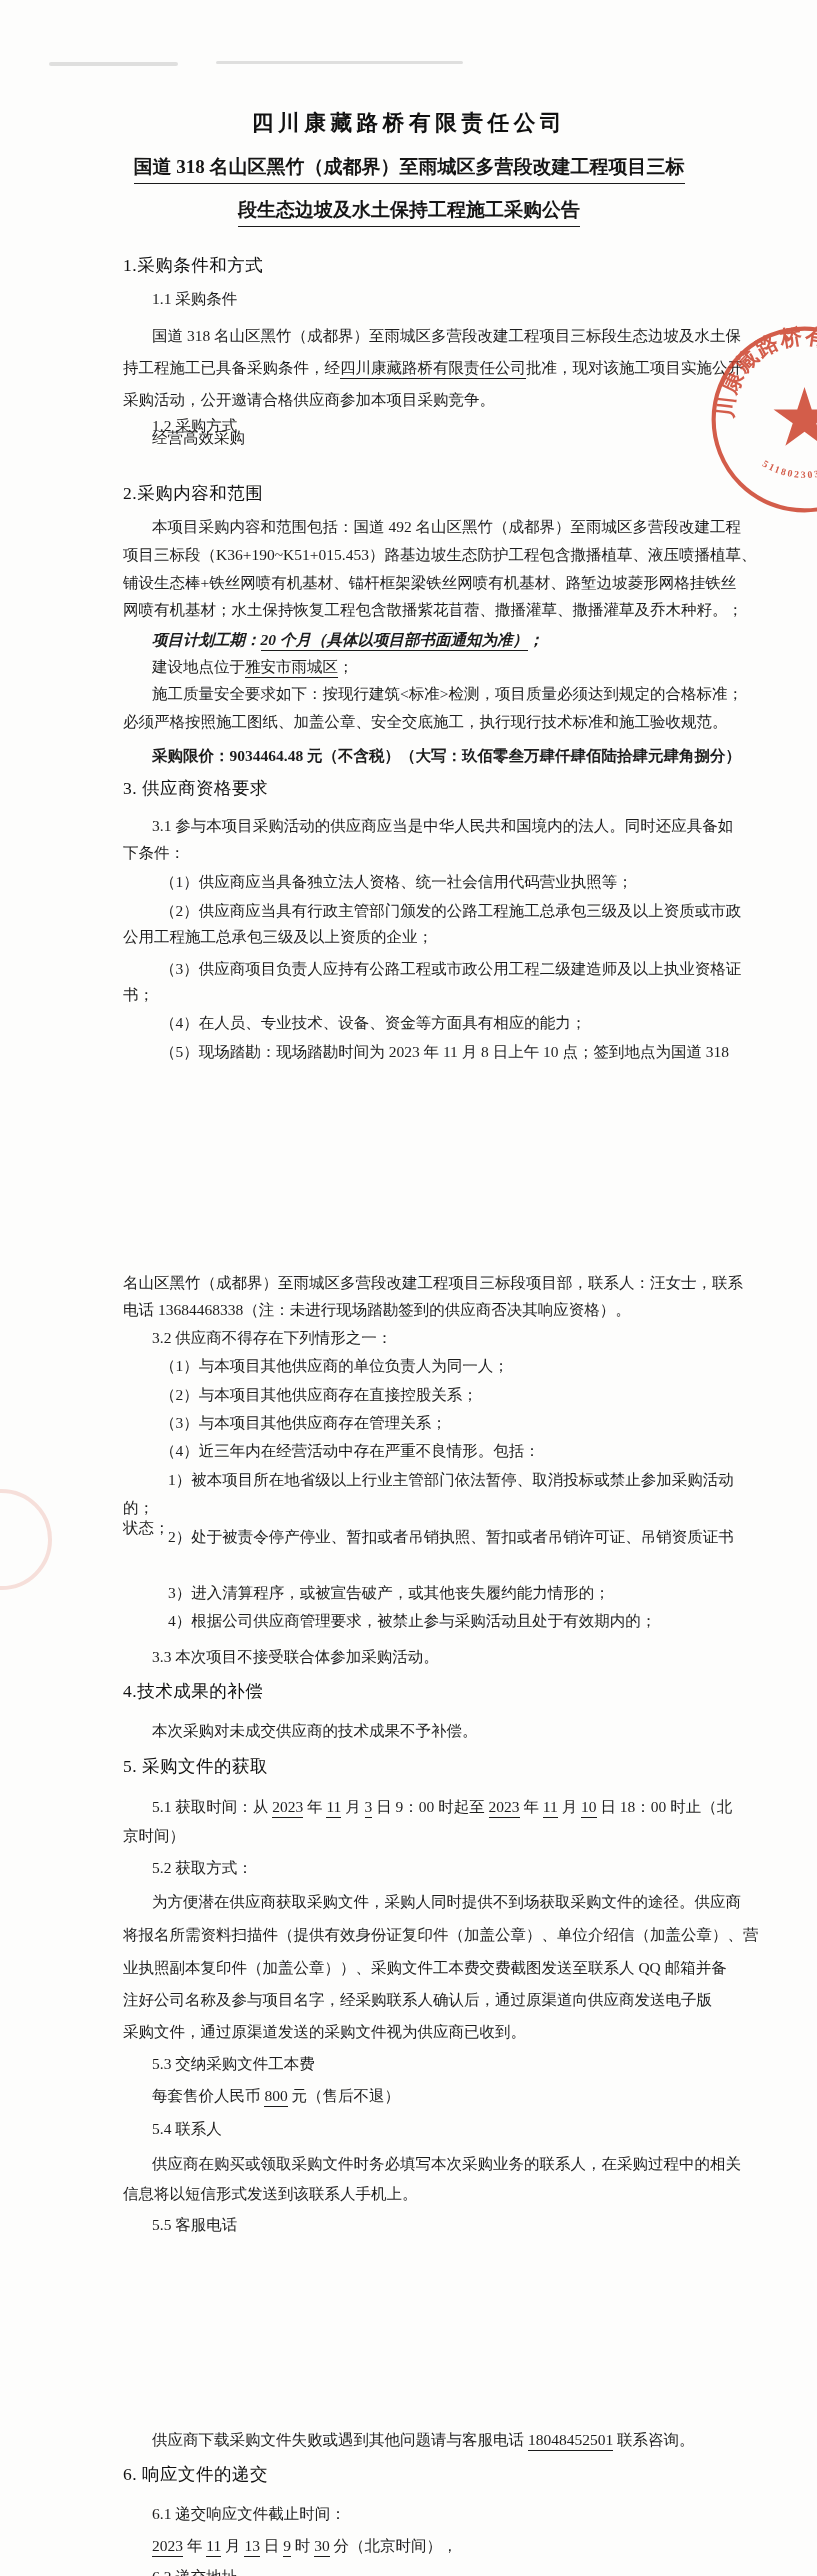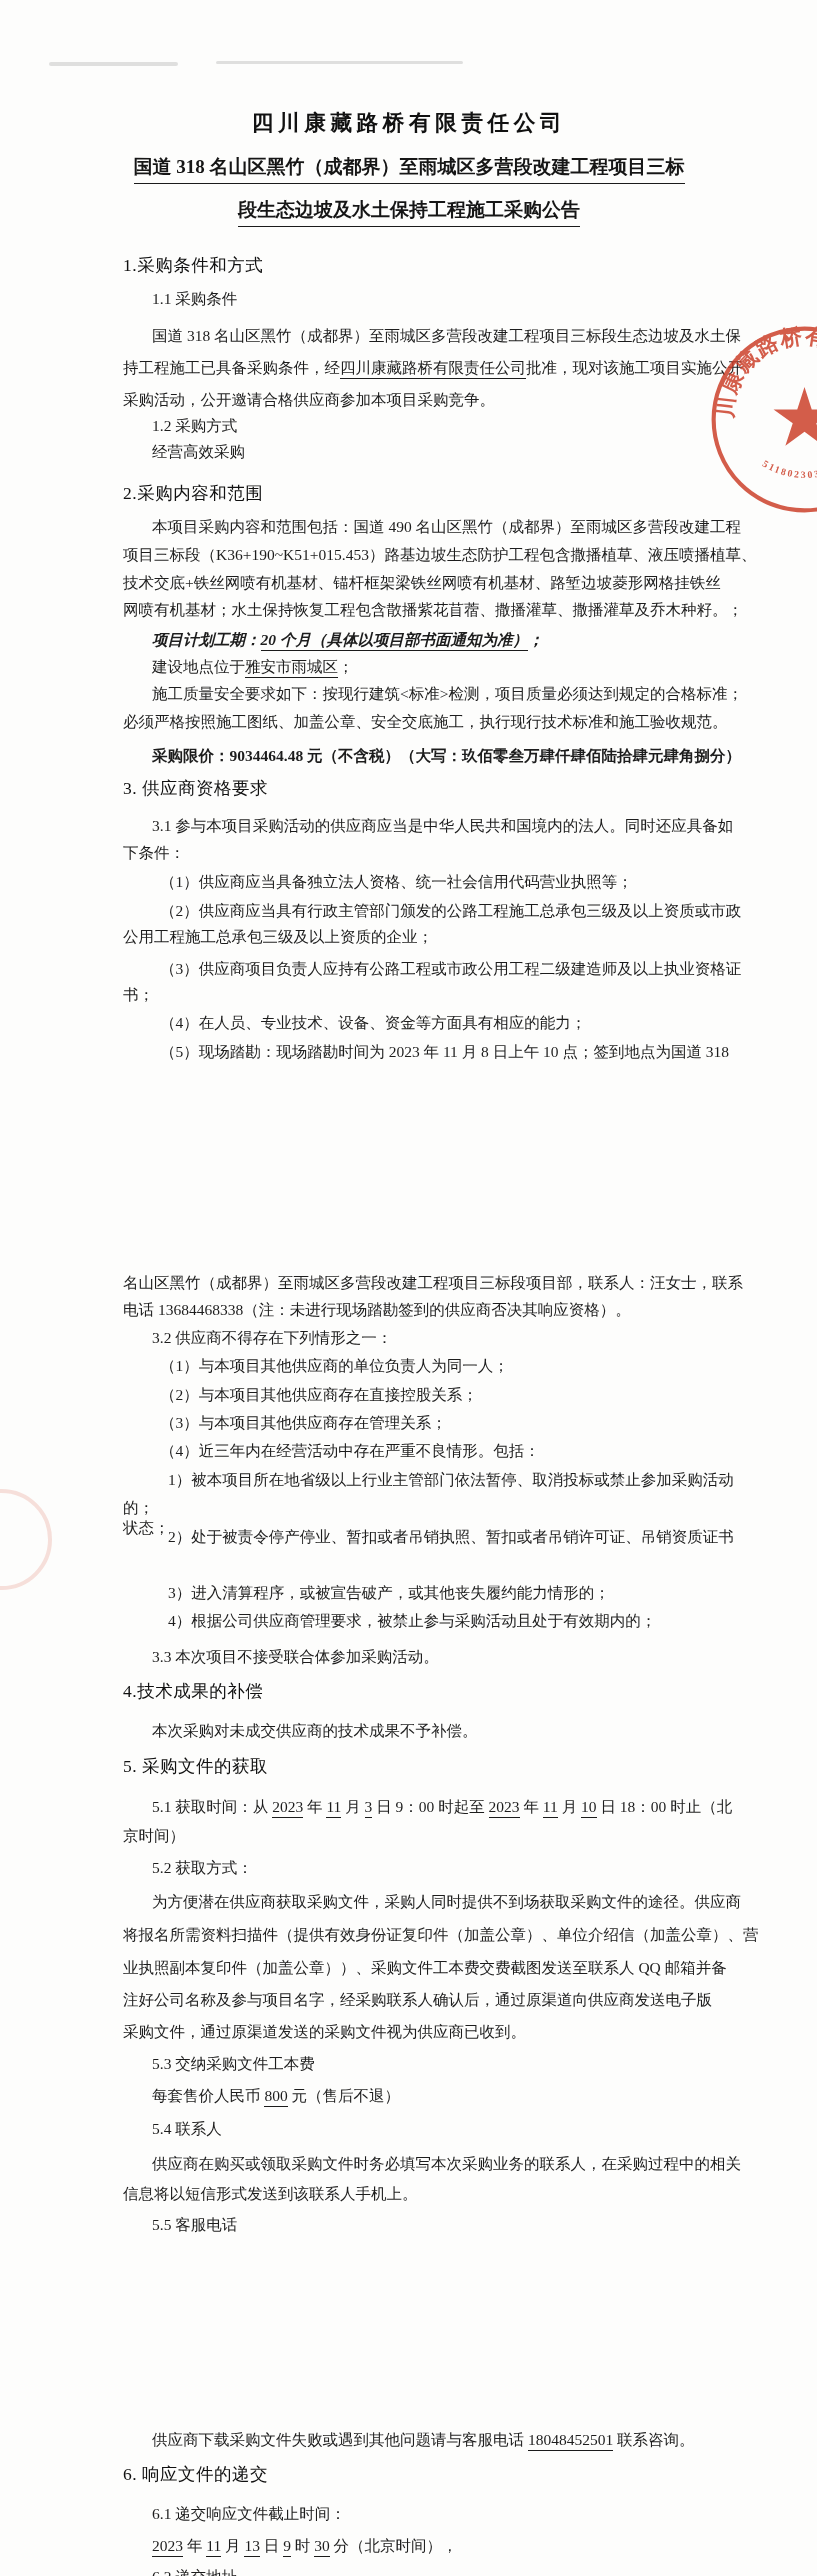--- a/index.html
+++ b/index.html
@@ -31,25 +31,25 @@
   <div id="doc-lines">
       <div class="line title center" style="top: 110px;"><span>四川康藏路桥有限责任公司</span></div>
       <div class="line sub center" style="top: 155px;"><span class="u">国道 318 名山区黑竹（成都界）至雨城区多营段改建工程项目三标</span></div>
       <div class="line sub center" style="top: 198px;"><span class="u">段生态边坡及水土保持工程施工采购公告</span></div>
       <div class="line h" style="top: 255px; left: 123px;"><span>1.采购条件和方式</span></div>
       <div class="line" style="top: 289px; left: 152px;"><span>1.1 采购条件</span></div>
       <div class="line" style="top: 326px; left: 152px;"><span>国道 318 名山区黑竹（成都界）至雨城区多营段改建工程项目三标段生态边坡及水土保</span></div>
       <div class="line" style="top: 358px; left: 123px;"><span>持工程施工已具备采购条件，经</span><span class="u">四川康藏路桥有限责任公司</span><span>批准，现对该施工项目实施公开</span></div>
       <div class="line" style="top: 390px; left: 123px;"><span>采购活动，公开邀请合格供应商参加本项目采购竞争。</span></div>
       <div class="line" style="top: 416px; left: 152px;"><span>1.2 采购方式</span></div>
-      <div class="line" style="top: 442px; left: 152px; text-align: center;"><span>经营高效采购</span></div>
+      <div class="line" style="top: 428px; left: 152px; text-align: center;"><span>经营高效采购</span></div>
       <div class="line h" style="top: 483px; left: 123px;"><span>2.采购内容和范围</span></div>
-      <div class="line" style="top: 517px; left: 152px;"><span>本项目采购内容和范围包括：国道 490 名山区黑竹（成都界）至雨城区多营段改建工程</span></div>
+      <div class="line" style="top: 517px; left: 152px;"><span>本项目采购内容和范围包括：国道 492 名山区黑竹（成都界）至雨城区多营段改建工程</span></div>
       <div class="line" style="top: 545px; left: 123px;"><span>项目三标段（K36+190~K51+015.453）路基边坡生态防护工程包含撒播植草、液压喷播植草、</span></div>
-      <div class="line" style="top: 573px; left: 123px;"><span>技术交底+铁丝网喷有机基材、锚杆框架梁铁丝网喷有机基材、路堑边坡菱形网格挂铁丝</span></div>
+      <div class="line" style="top: 573px; left: 123px;"><span>铺设生态棒+铁丝网喷有机基材、锚杆框架梁铁丝网喷有机基材、路堑边坡菱形网格挂铁丝</span></div>
       <div class="line" style="top: 600px; left: 123px;"><span>网喷有机基材；水土保持恢复工程包含散播紫花苜蓿、撒播灌草、撒播灌草及乔木种籽。；</span></div>
       <div class="line" style="top: 630px; left: 152px; font-style: italic;"><span class="b">项目计划工期：</span><span class="u b">20 个月（具体以项目部书面通知为准）</span><span class="b">；</span></div>
       <div class="line" style="top: 657px; left: 152px;"><span>建设地点位于</span><span class="u">雅安市雨城区</span><span>；</span></div>
       <div class="line" style="top: 684px; left: 152px;"><span>施工质量安全要求如下：按现行建筑&lt;标准&gt;检测，项目质量必须达到规定的合格标准；</span></div>
       <div class="line" style="top: 712px; left: 123px;"><span>必须严格按照施工图纸、加盖公章、安全交底施工，执行现行技术标准和施工验收规范。</span></div>
       <div class="line" style="top: 746px; left: 152px;"><span class="b">采购限价：</span><span class="b">9034464.48 元（不含税）（大写：玖佰零叁万肆仟肆佰陆拾肆元肆角捌分）</span></div>
       <div class="line h" style="top: 778px; left: 123px;"><span>3. 供应商资格要求</span></div>
       <div class="line" style="top: 816px; left: 152px;"><span>3.1 参与本项目采购活动的供应商应当是中华人民共和国境内的法人。同时还应具备如</span></div>
       <div class="line" style="top: 843px; left: 123px;"><span>下条件：</span></div>
       <div class="line" style="top: 872px; left: 160px;"><span>（1）供应商应当具备独立法人资格、统一社会信用代码营业执照等；</span></div>

